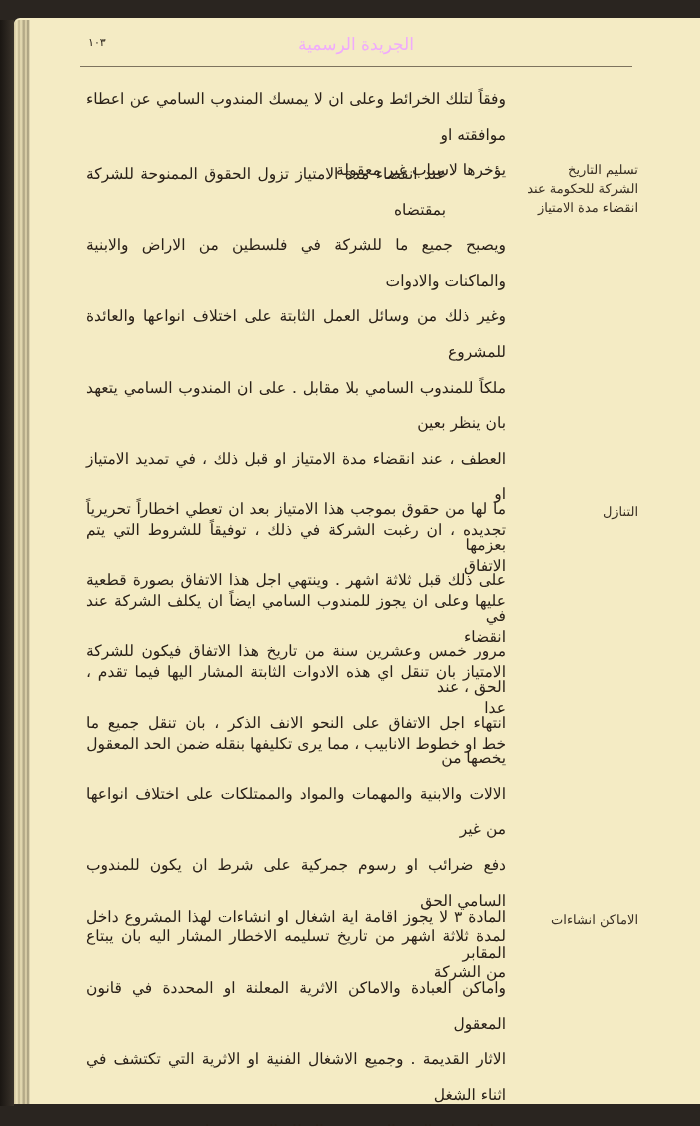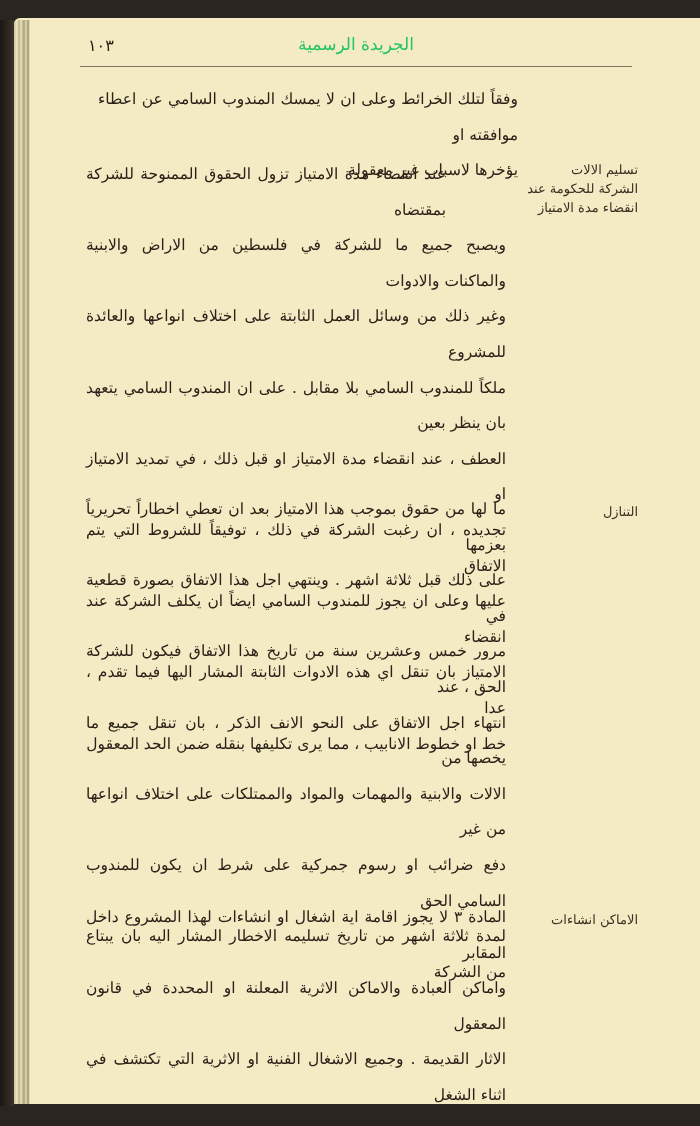--- a/index.html
+++ b/index.html
@@ -20,25 +20,25 @@
     border-top-left-radius:5px;
   }
   .spine-shadow {
     position:absolute; left:0; top:20px; width:14px; height:1086px;
     background:linear-gradient(to right,#1a1612,#3a332b);
   }
   .header {
     position:absolute; left:80px; top:30px; width:552px; height:36px;
   }
   .page-number {
-    position:absolute; left:8px; top:6px; font-size:16px; color:#2b241c;
+    position:absolute; left:8px; top:6px; font-size:11px; color:#2b241c;
   }
   .running-title {
     position:absolute; left:0; right:0; top:4px; text-align:center;
-    font-size:17px; color:#22c55e; direction:rtl;
+    font-size:17px; color:#f0abfc; direction:rtl;
   }
   .header-rule {
     position:absolute; left:80px; top:66px; width:552px; height:1px;
     background:#7d735e;
   }
   .body-col {
     position:absolute; left:86px; width:420px;
     direction:rtl; text-align:justify;
     font-size:15.5px; line-height:35.6px; color:#2a2118;
   }
@@ -55,27 +55,27 @@
 <div class="spine-shadow"></div>
 <div class="page"></div>
 <div class="edges"></div>
 
 <div class="header">
   <span class="page-number">١٠٣</span>
   <div class="running-title">الجريدة الرسمية</div>
 </div>
 <div class="header-rule"></div>
 
-<div class="body-col" style="top:82px;margin-left:12px;">
+<div class="body-col" style="top:82px;">
   <span class="line">وفقاً لتلك الخرائط وعلى ان لا يمسك المندوب السامي عن اعطاء موافقته او</span>
   <span class="line" style="padding-right:0;">يؤخرها لاسباب غير معقولة</span>
 </div>
 
 <div class="margin-note" style="top:160px;">
-  <span class="line">تسليم الالات</span>
+  <span class="line">تسليم التاريخ</span>
   <span class="line">الشركة للحكومة عند</span>
   <span class="line">انقضاء مدة الامتياز</span>
 </div>
 <div class="body-col" style="top:157px;">
   <span class="line" style="padding-right:60px;">عند انقضاء مدة الامتياز تزول الحقوق الممنوحة للشركة بمقتضاه</span>
   <span class="line">ويصبح جميع ما للشركة في فلسطين من الاراض والابنية والماكنات والادوات</span>
   <span class="line">وغير ذلك من وسائل العمل الثابتة على اختلاف انواعها والعائدة للمشروع</span>
   <span class="line">ملكاً للمندوب السامي بلا مقابل . على ان المندوب السامي يتعهد بان ينظر بعين</span>
   <span class="line">العطف ، عند انقضاء مدة الامتياز او قبل ذلك ، في تمديد الامتياز او</span>
   <span class="line">تجديده ، ان رغبت الشركة في ذلك ، توفيقاً للشروط التي يتم الاتفاق</span>

